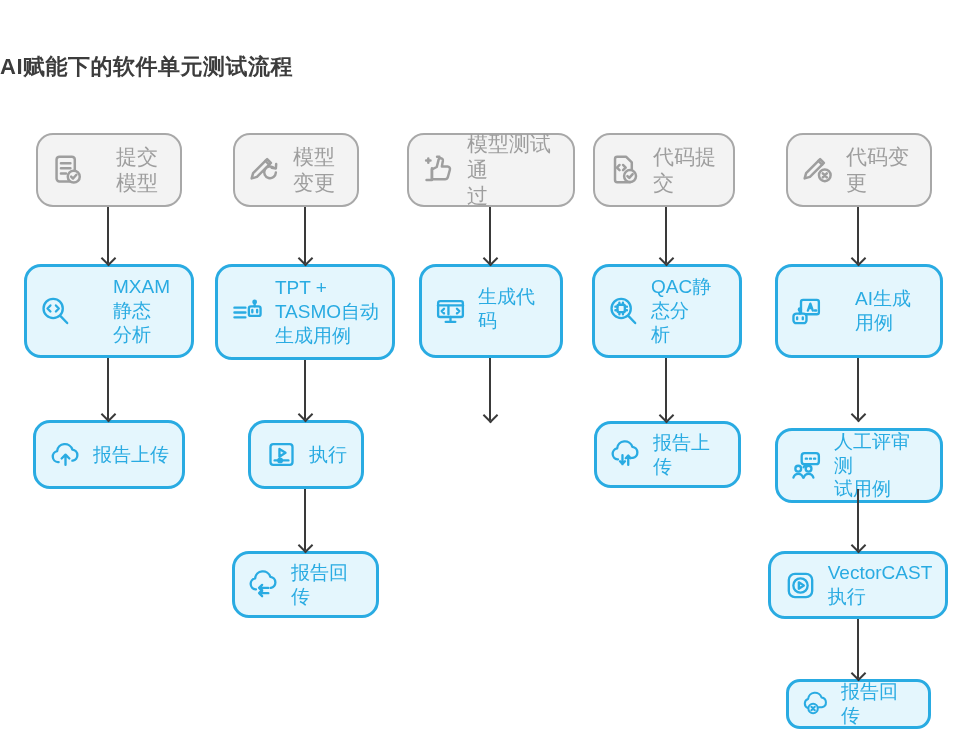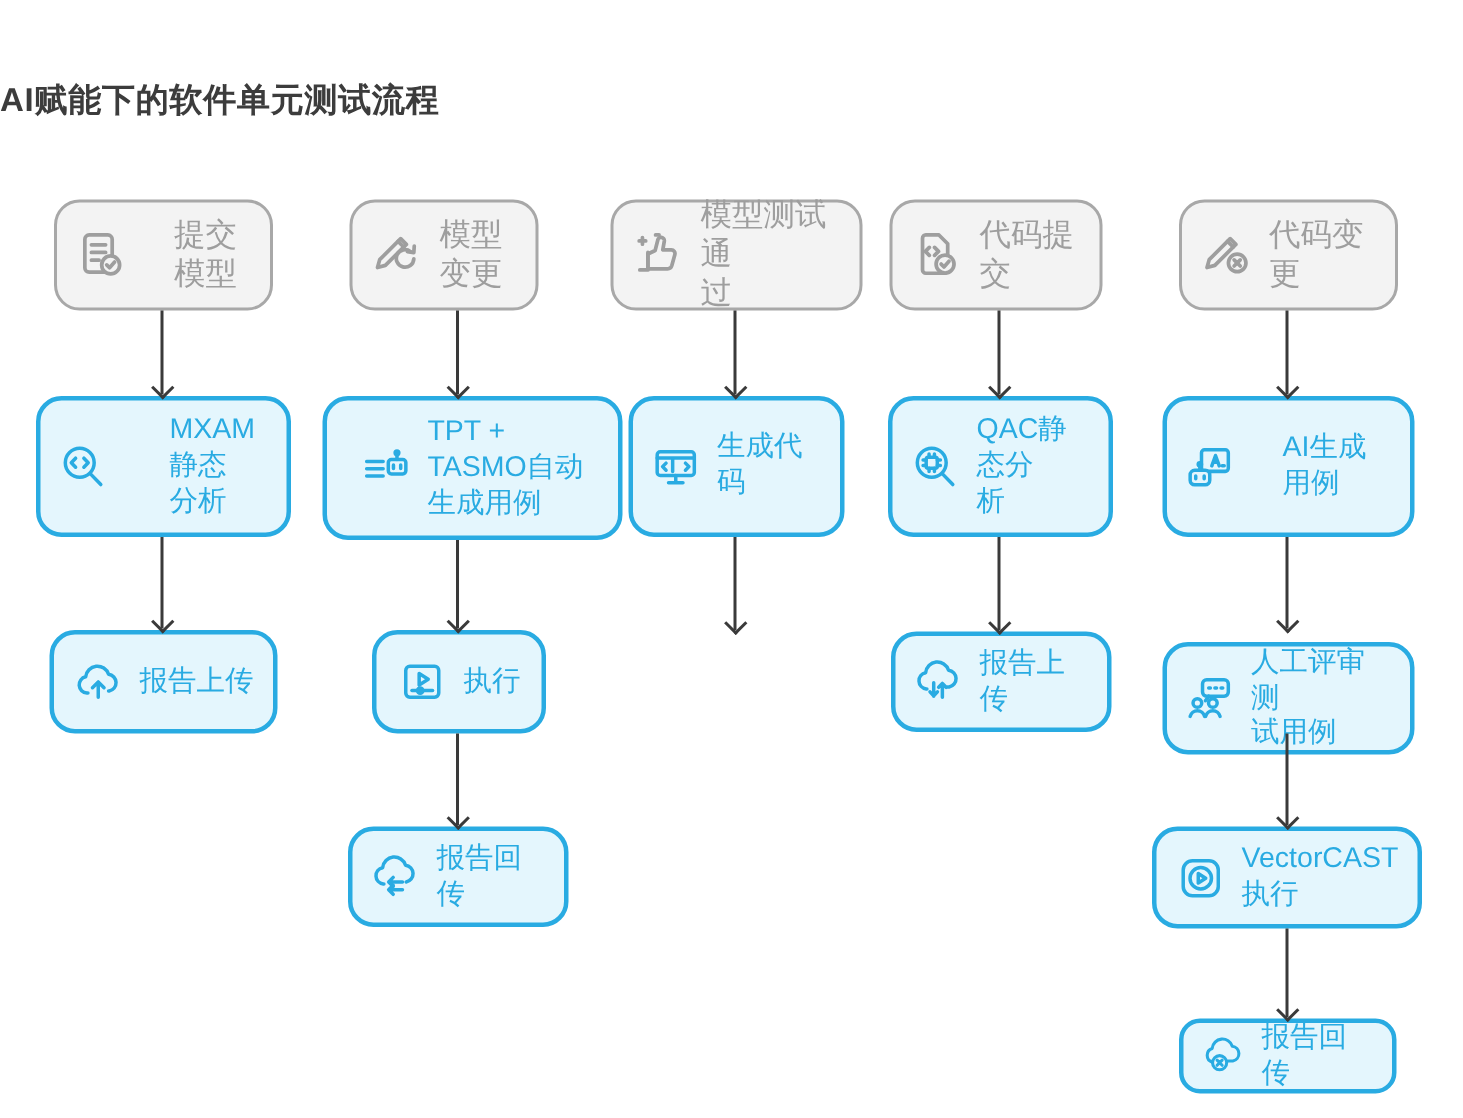--- a/index.html
+++ b/index.html
@@ -91,21 +91,21 @@
       <svg viewBox="0 0 24 24">
           <path d="M13.8 4.2l2.6 2.6L6.8 16.4l-3.6 1 1-3.6z"></path>
           <path d="M12.6 5.4l2.6 2.6"></path>
           <path d="M19.8 13.4a4 4 0 1 1-1.5-3.3"></path>
           <path d="M20 7.6l-.2 3-2.9-.5"></path>
         </svg>
     </span>
     <span class="node-label">模型变更</span>
   </div>
 
-  <div class="node node-blue" style="left:215px;top:264px;width:200px;height:96px;">
+  <div class="node node-blue" style="left:215px;top:264px;width:180px;height:96px;">
     <span class="icon">
       <svg viewBox="0 0 24 24">
           <path d="M2.5 8.5h8M2.5 12h8M2.5 15.5h8"></path>
           <rect x="13" y="7.5" width="8.5" height="7" rx="1.5"></rect>
           <path d="M17.2 5v2.5"></path>
           <circle cx="17.2" cy="4.3" r=".9"></circle>
           <path d="M15.5 10.2v1.7M19 10.2v1.7"></path>
         </svg>
     </span>
     <span class="node-label">TPT +

